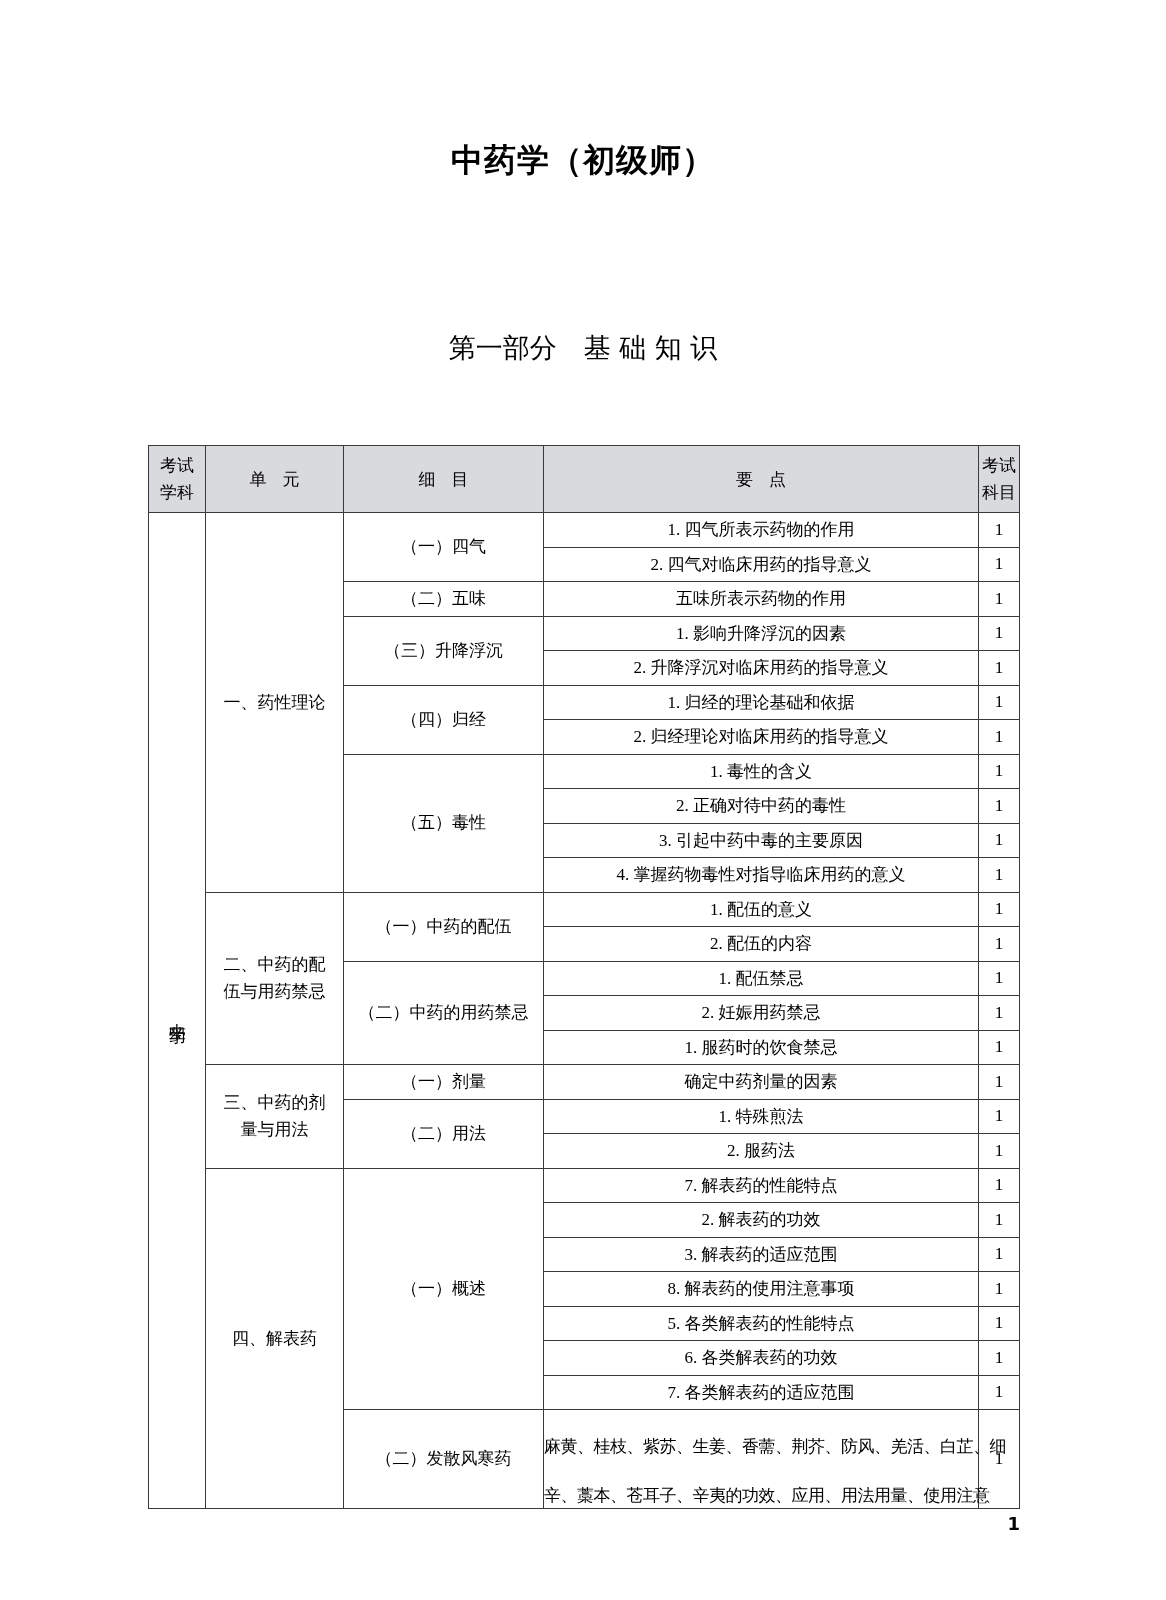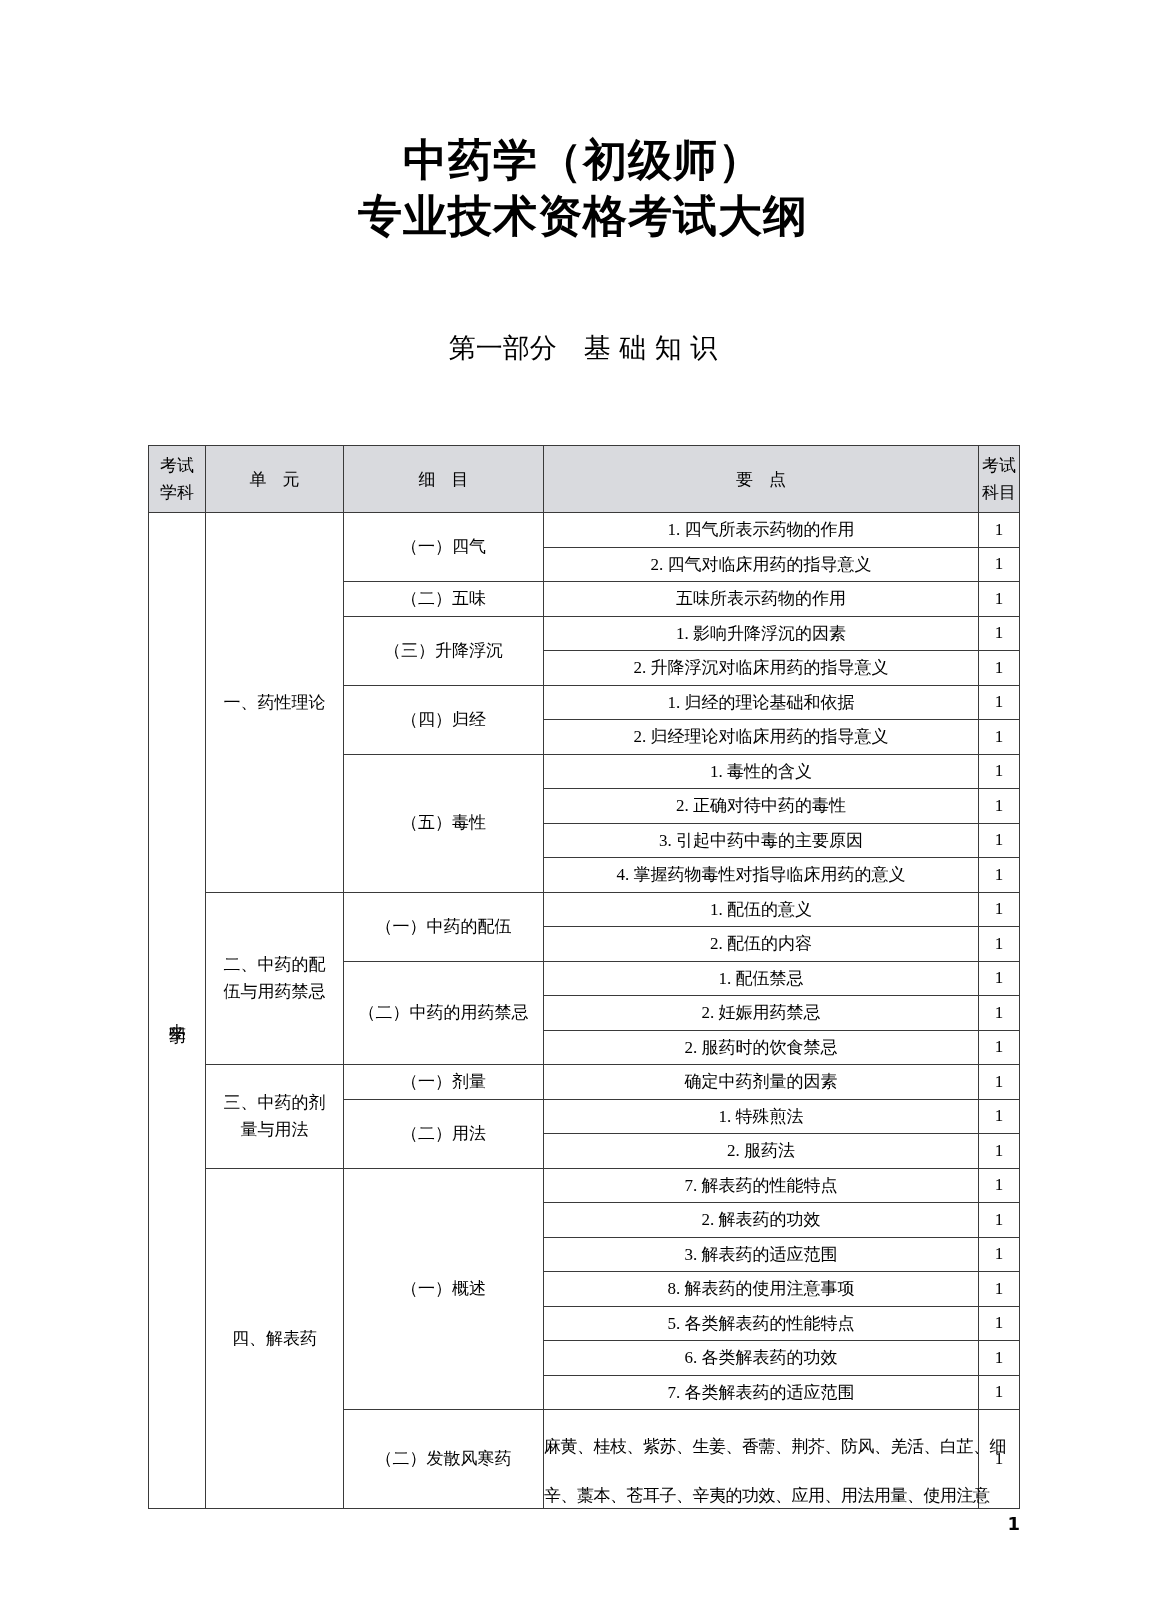--- a/index.html
+++ b/index.html
@@ -19,21 +19,21 @@
 
   
   #doc-title {
     position: absolute;
     left: 0;
     top: 132px;
     width: 1166px;
     text-align: center;
     font-family: "DejaVu Sans", "Liberation Sans", sans-serif;
     font-weight: 700;
-    font-size: 44px;
+    font-size: 32px;
     line-height: 56px;
     letter-spacing: 1px;
   }
   #doc-title .title-line {
     display: block;
     white-space: pre;
   }
   #section-title {
     position: absolute;
     left: 0;
@@ -147,21 +147,20 @@
     font-family: "DejaVu Sans", "Liberation Sans", sans-serif;
     font-size: 18px;
     font-weight: 700;
   }
 </style>
 </head>
 <body>
 
 <div id="doc-title">
   <span class="title-line">中药学（初级师）</span>
-  <span class="title-line">专业技术资格考试大纲</span>
 </div>
 
 <div id="section-title">第一部分　基 础 知 识</div>
 
 <table id="outline-table">
   <colgroup>
     <col class="c-subject">
     <col class="c-unit">
     <col class="c-detail">
     <col class="c-points">
@@ -258,21 +257,21 @@
       <tr>
         <td class="detail-cell" rowspan="3">（二）中药的用药禁忌</td>
         <td class="point-cell">1. 配伍禁忌</td>
         <td class="exam-cell">1</td>
       </tr>
       <tr>
         <td class="point-cell">2. 妊娠用药禁忌</td>
         <td class="exam-cell">1</td>
       </tr>
       <tr>
-        <td class="point-cell">2. 服药时的饮食禁忌</td>
+        <td class="point-cell">1. 服药时的饮食禁忌</td>
         <td class="exam-cell">1</td>
       </tr>
       <tr>
         <td class="unit-cell" rowspan="3">
           <span class="unit-text">三、中药的剂</span>
           <span class="unit-text">量与用法</span>
         </td>
         <td class="detail-cell" rowspan="1">（一）剂量</td>
         <td class="point-cell">确定中药剂量的因素</td>
         <td class="exam-cell">1</td>

